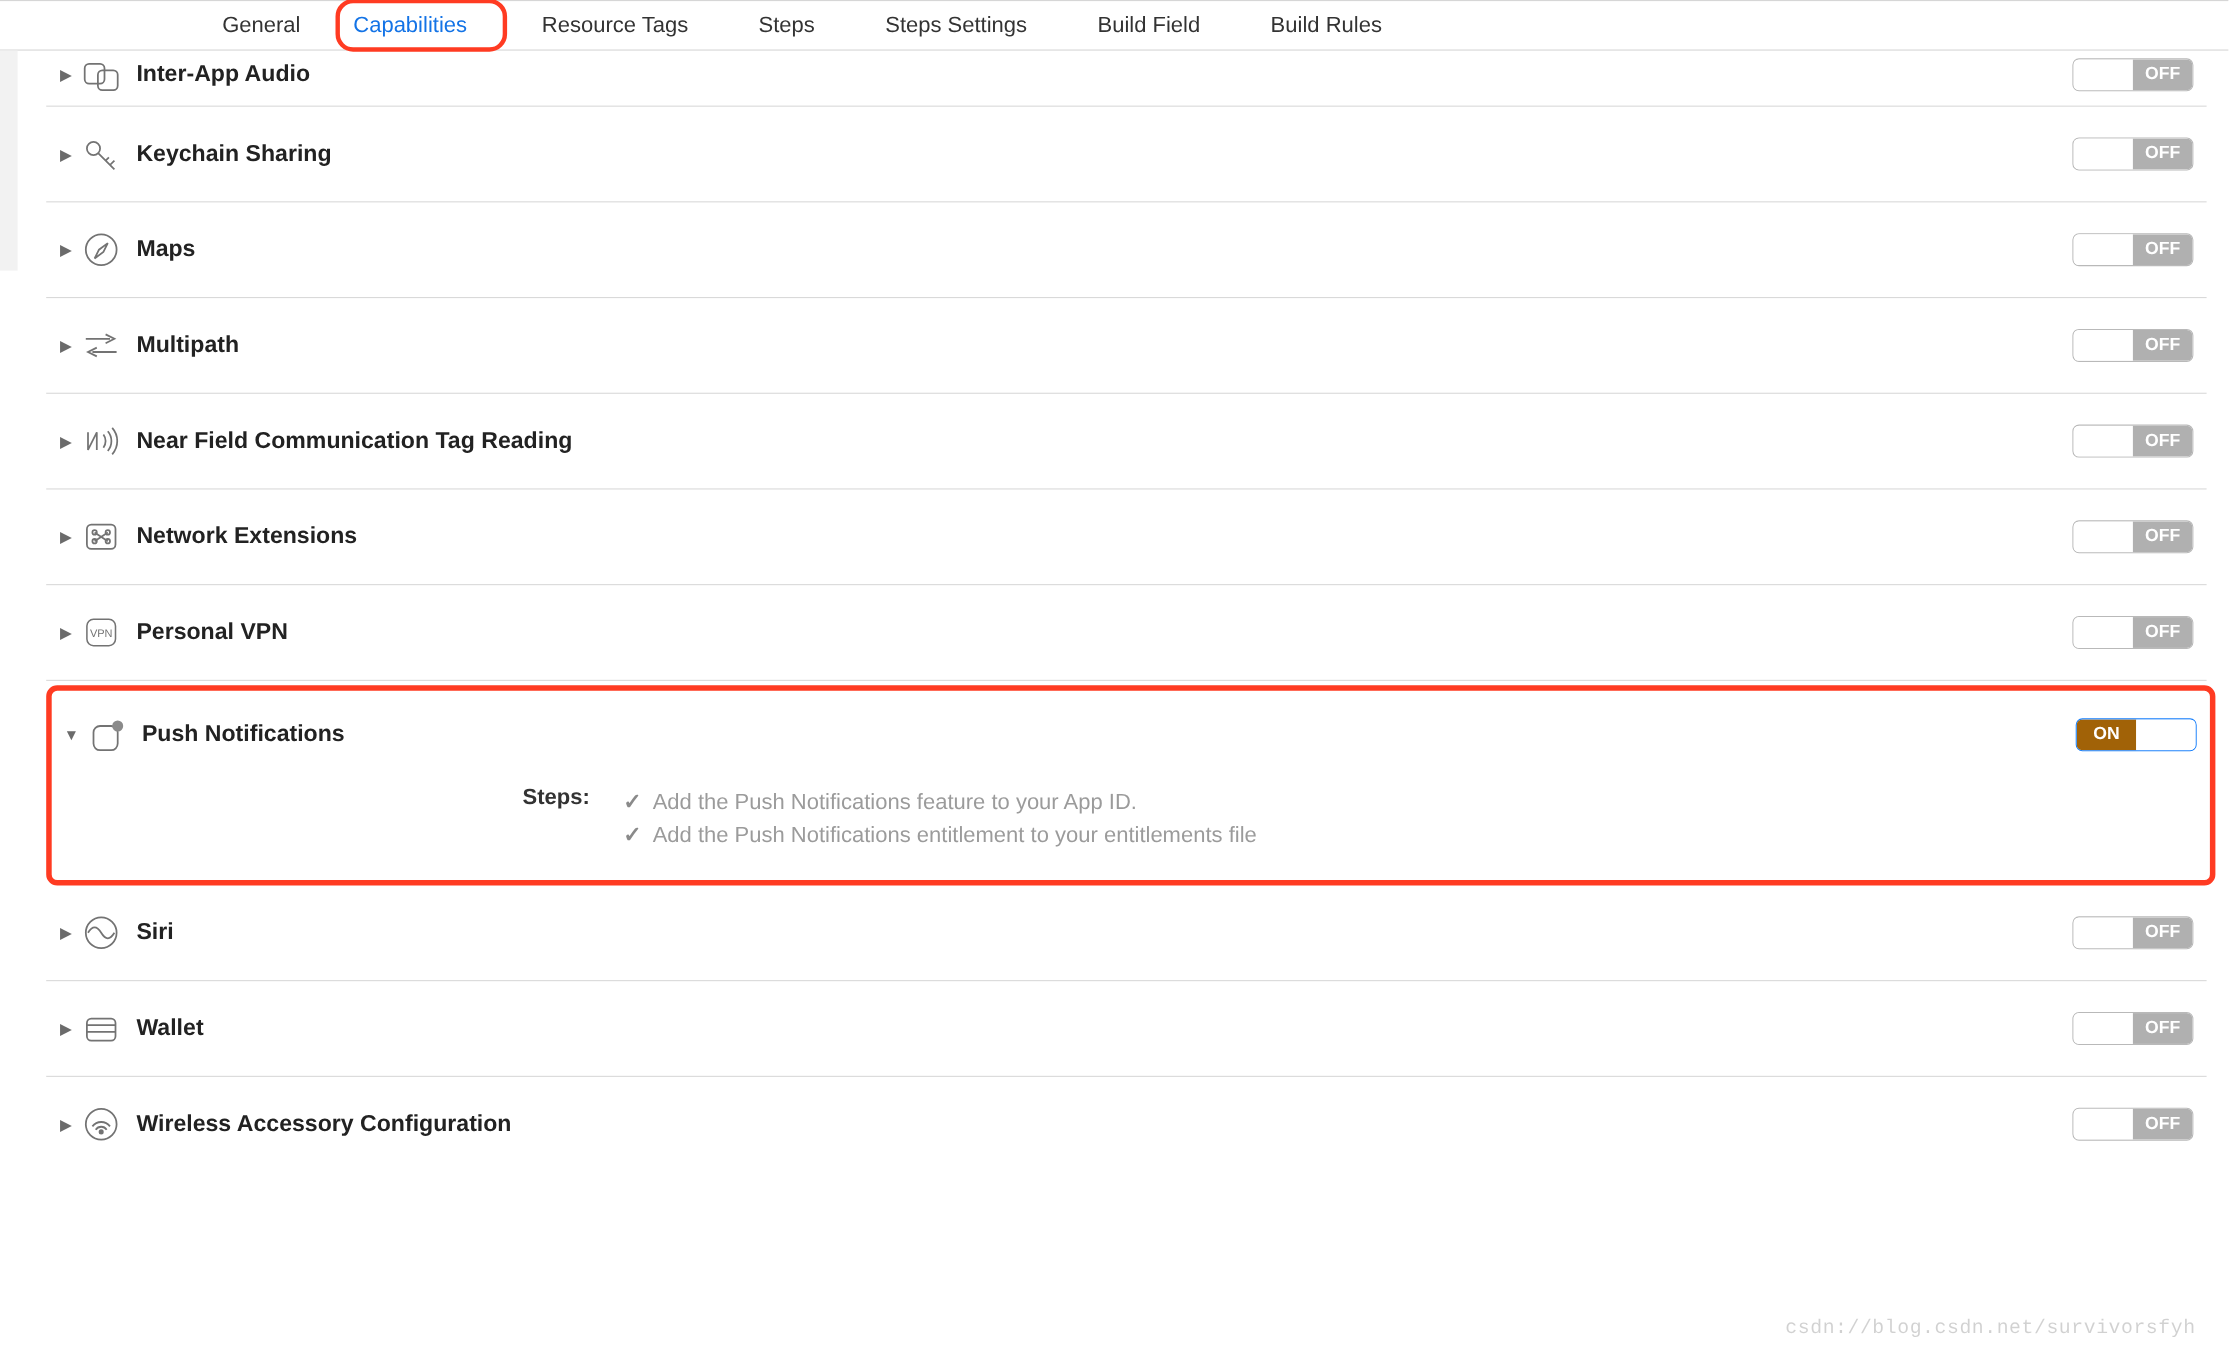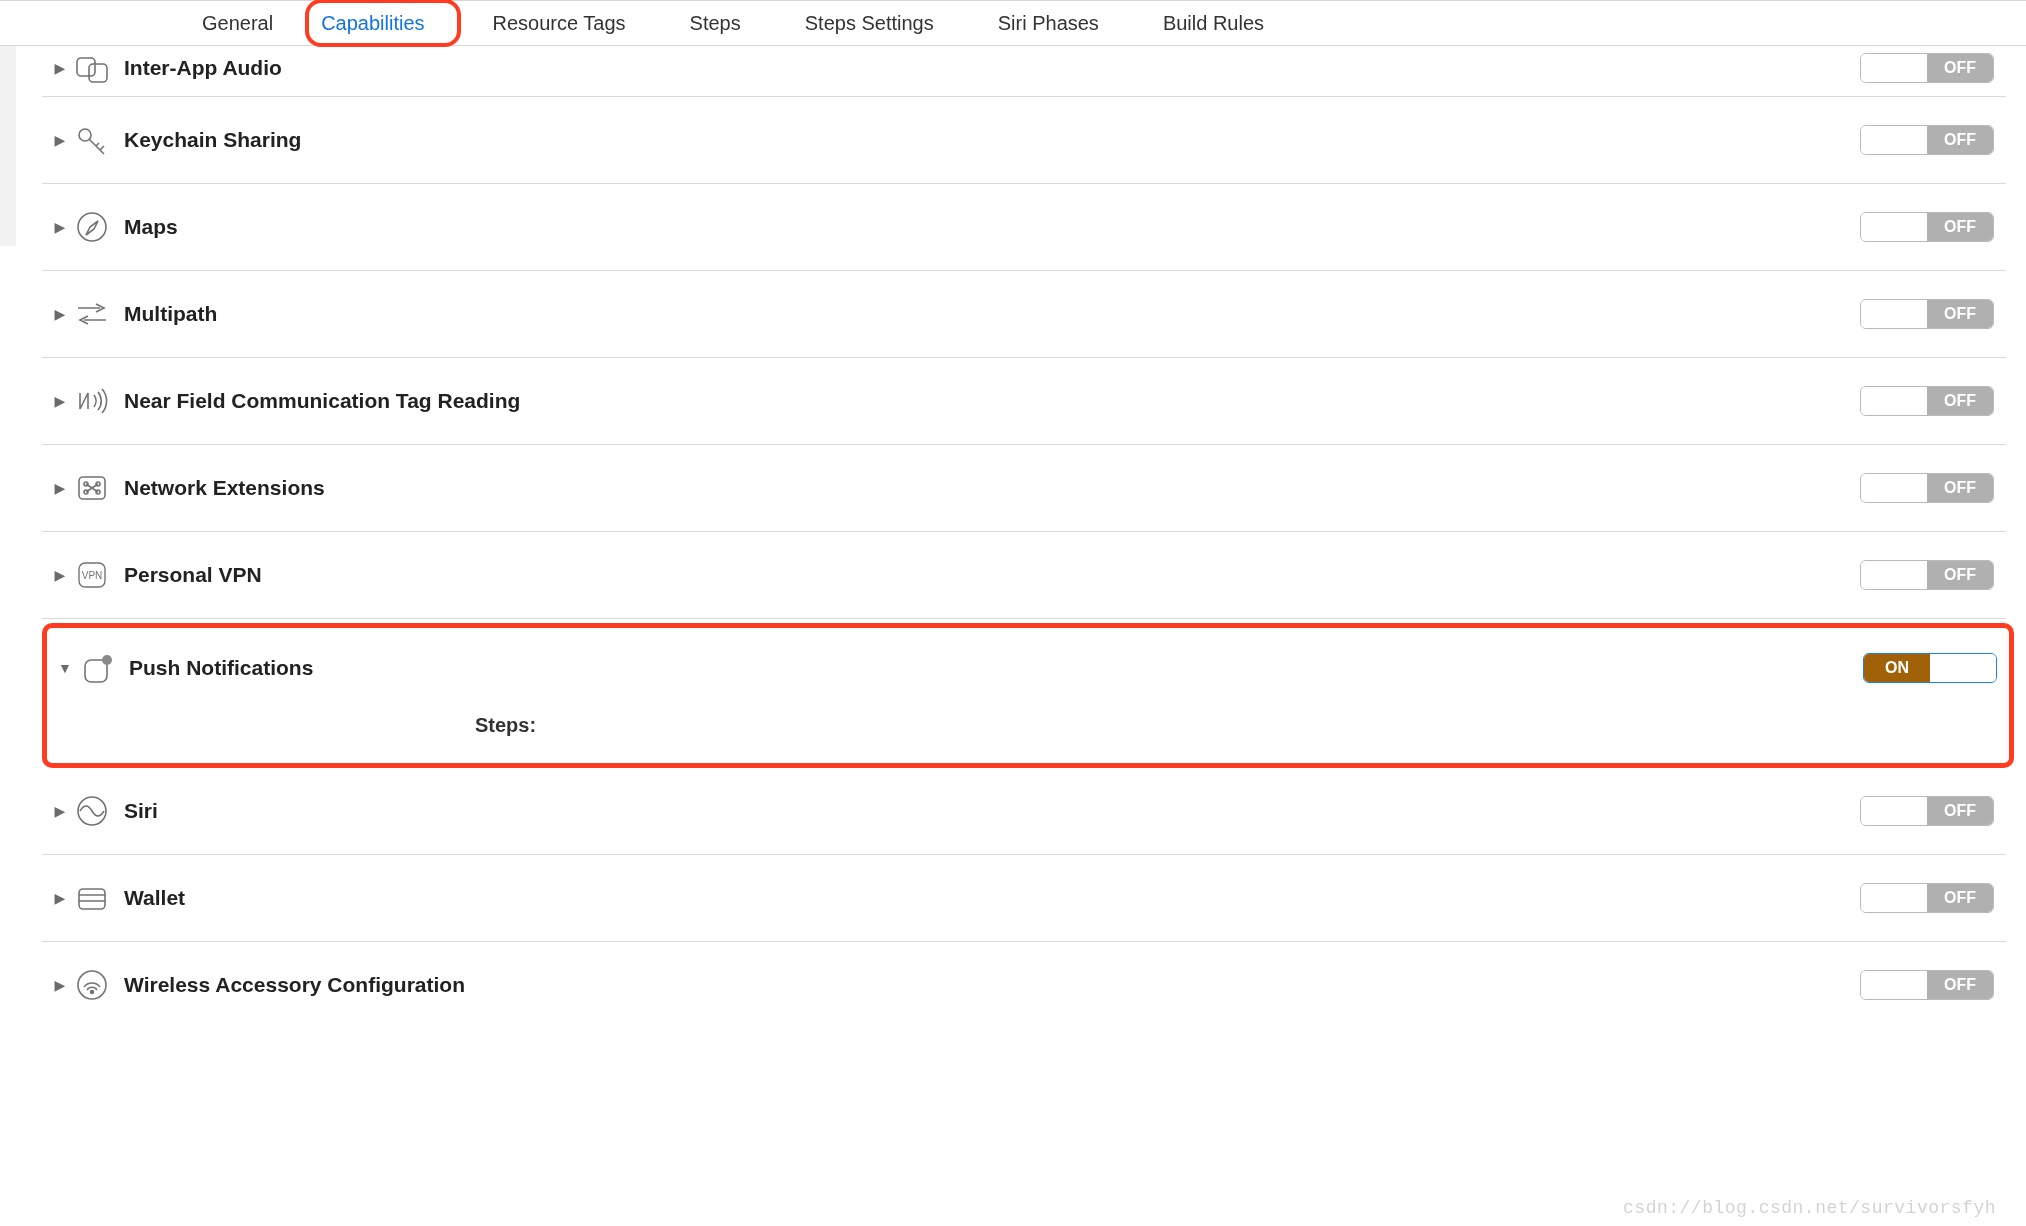--- a/index.html
+++ b/index.html
@@ -70,21 +70,21 @@
   .cap-icon svg { width: 36px; height: 36px; }
   .cap-label {
     font-weight: 700;
     color: #222;
     font-size: 21px;
   }
   .spacer { flex: 1; }
 
   
   .toggle {
-    width: 134px;
+    width: 110px;
     height: 30px;
     border-radius: 6px;
     border: 1px solid #b9b9b9;
     display: flex;
     overflow: hidden;
     font-size: 16px;
     font-weight: 700;
     color: #fff;
   }
   .toggle .knob {
@@ -170,21 +170,21 @@
 </style>
 </head>
 <body>
 
 <div class="tabs">
   <div class="tab">General</div>
   <div class="tab tab-highlight">Capabilities</div>
   <div class="tab">Resource Tags</div>
   <div class="tab">Steps</div>
   <div class="tab">Steps Settings</div>
-  <div class="tab">Siri Phases</div>
+  <div class="tab">Build Field</div>
   <div class="tab">Build Rules</div>
 </div>
 
 <div class="left-gutter"></div>
 
 <div class="content">
 
   <div class="section truncated-top">
     <div class="row">
       <span class="disclosure">▶</span>
@@ -327,20 +327,24 @@
         </span>
         <span class="cap-label">Push Notifications</span>
         <span class="spacer"></span>
         <div class="toggle on">
           <div class="knob"></div>
             <div class="state">ON</div>
         </div>
       </div>
       <div class="steps">
         <span class="steps-label">Steps:</span>
+        <span class="steps-list">
+          <div class="step"><span class="check">✓</span><span>Add the Push Notifications feature to your App ID.</span></div>
+          <div class="step"><span class="check">✓</span><span>Add the Push Notifications entitlement to your entitlements file</span></div>
+        </span>
       </div>
     </div>
   </div>
 
   <div class="section">
     <div class="row">
       <span class="disclosure">▶</span>
       <span class="cap-icon">
         <svg viewBox="0 0 36 36" fill="none" stroke="currentColor" stroke-width="1.6">
           <circle cx="18" cy="18" r="14"></circle>

